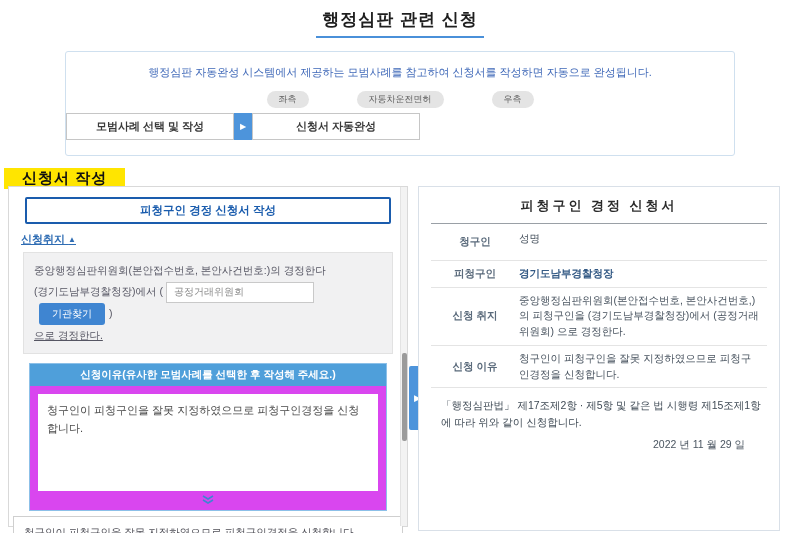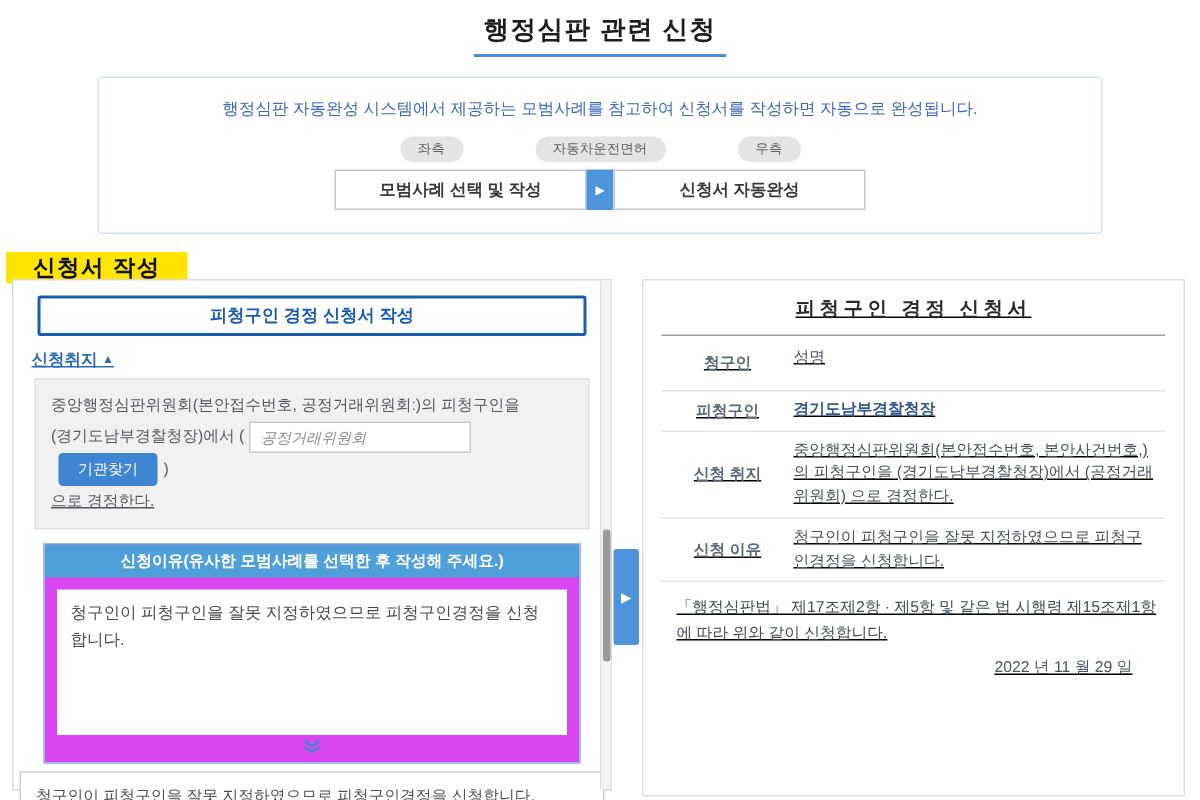--- a/index.html
+++ b/index.html
@@ -11,21 +11,21 @@
   .page-title { display:inline-block; font-size:17px; font-weight:bold; color:#1e1e1e;
     letter-spacing:1px; border-bottom:2px solid #4a90d9; padding:0 6px 5px; }
 
   
   .intro-box { width:670px; margin:13px auto 0; border:1px solid #cfe0ef; border-radius:3px;
     background:#fff; text-align:center; padding:13px 0 15px; }
   .intro-desc { color:#3f68b8; font-size:11px; margin-bottom:11px; }
   .pill-row { display:flex; justify-content:center; gap:48px; margin-bottom:5px; }
   .pill { background:#e4e4e4; color:#5f5f5f; font-size:9px; line-height:1; padding:4px 12px;
     border-radius:9px; }
-  .flow-row { display:flex; justify-content:center; align-items:stretch; }
+  .flow-row { display:flex; align-items:stretch; }
   .flow-step { width:168px; height:27px; border:1px solid #c6c6c6; background:#fff;
     font-size:11px; font-weight:bold; color:#3a3a3a; display:flex; align-items:center;
     justify-content:center; }
   .flow-arrow { width:18px; height:27px; background:#4d94db; color:#fff; border:none;
     font-size:8px; cursor:pointer; }
 
   
   .section-heading { margin:12px 0 0 4px; display:inline-block; background:#ffe500;
     color:#101010; font-size:15px; font-weight:bold; padding:1px 18px; letter-spacing:1px; }
 
@@ -40,43 +40,43 @@
   .scroll-thumb { position:absolute; left:1px; top:49%; width:5px; height:26%;
     background:#9b9b9b; border-radius:2px; }
   .form-title-box { margin:10px 16px 8px; border:2px solid #1a5cad; border-radius:2px;
     color:#1a5cad; font-weight:bold; font-size:11.5px; text-align:center; padding:4px 0; }
   .purpose-label { margin:8px 0 5px 12px; color:#2e6cb3; font-weight:bold; font-size:11px;text-decoration:underline; }
   .purpose-label .marker { font-size:8px; vertical-align:1px; }
   .purpose-box { margin:0 14px; background:#f1f1f2; border:1px solid #e2e2e2;
     padding:7px 10px; font-size:10.5px; color:#565663; line-height:2.0; }
   .agency-input { width:148px; height:21px; border:1px solid #c9c9c9; padding:0 7px;
     font-size:10px; color:#8a8a8a; vertical-align:middle; margin:0 3px;
-    font-family:"Liberation Sans",sans-serif;font-style:italic; }
+    font-family:"Liberation Sans",sans-serif; }
   .find-btn { background:#3f85d1; color:#fff; border:none; border-radius:3px;
     padding:4px 13px; font-size:10px; font-weight:normal; vertical-align:middle;
     margin:0 4px 0 5px; cursor:pointer; font-family:"Liberation Sans",sans-serif; }
   .underlined { text-decoration:underline; }
   .reason-section { margin:9px 20px 0; border:1px solid #8cc0e8; background:#d946ef; }
   .reason-header { background:#4f9fda; color:#fff; font-weight:bold; font-size:10.5px;
     text-align:center; padding:4px 0; }
   .reason-body { margin:8px 8px 0; background:#fff; min-height:97px; padding:7px 9px;
     font-size:11px; color:#4a4a4a; line-height:1.65; }
   .collapse { text-align:center; padding:1px 0 2px; cursor:pointer; background:transparent;
     border:none; width:100%; }
   .preview-box { margin:5px 4px 0; border:1px solid #cfcfcf; background:#fff;
     padding:9px 10px 24px; font-size:10.5px; color:#4f4f57; }
 
   
   .transfer-btn { position:absolute; left:409px; top:180px; width:17px; height:64px;
     background:#4d94db; color:#fff; border:none; border-radius:2px; font-size:9px;
     cursor:pointer; }
 
   
-  .right-panel { position:absolute; left:428px; top:0; width:362px; height:345px;
-    border:1px solid #d9e0e8; background:#fff; padding:10px 12px 0;text-decoration:underline; }
+  .right-panel { position:absolute; left:418px; top:0; width:362px; height:345px;
+    border:1px solid #d9e0e8; background:#fff; padding:10px 12px 0; }
   .doc-title { text-align:center; font-size:13px; font-weight:bold; color:#2b2b2b;
     letter-spacing:3px; padding-bottom:8px; border-bottom:1px solid #9aa0a6; }
   .doc-row { display:flex; border-bottom:1px solid #e4e4e4; padding:5px 0; }
   .doc-label { width:88px; flex-shrink:0; text-align:center; color:#5b6b7c;
     font-weight:bold; font-size:10.5px; align-self:center; }
   .doc-value { flex:1; font-size:10.5px; color:#47525e; line-height:1.5; padding-right:6px; }
   .sub-block { padding:2px 0 6px; }
   .sub-block + .sub-block { border-top:1px solid #e4e4e4; padding-top:6px; }
   .sub-label { font-size:10.5px; color:#47525e; margin-bottom:2px; }
   .respondent-value { font-weight:bold; color:#345a85; align-self:center; }
@@ -113,21 +113,21 @@
 
   <div class="left-panel">
     <div class="form-title-box">피청구인 경정 신청서 작성</div>
 
     <div class="purpose-label">
       <span>신청취지</span>
       <span class="marker">▲</span>
     </div>
 
     <div class="purpose-box">
-      <span>중앙행정심판위원회(본안접수번호, 공정거래위원회:)의 피청구인을</span><br>
+      <span>중앙행정심판위원회(본안접수번호, 본안사건번호:)의 경정한다</span><br>
       <span>(경기도남부경찰청장)에서 (</span><input class="agency-input" type="text" value="공정거래위원회" style=""><button class="find-btn">기관찾기</button><span>)</span><br>
       <span class="underlined">으로 경정한다.</span>
     </div>
 
     <div class="reason-section">
       <div class="reason-header">신청이유(유사한 모범사례를 선택한 후 작성해 주세요.)</div>
       <div class="reason-body">청구인이 피청구인을 잘못 지정하였으므로 피청구인경정을 신청합니다.</div>
       <button class="collapse">
         <svg width="14" height="10" viewBox="0 0 14 10">
           <polyline points="2,1 7,4 12,1" fill="none" stroke="#3f85d1" stroke-width="1.6"></polyline>

